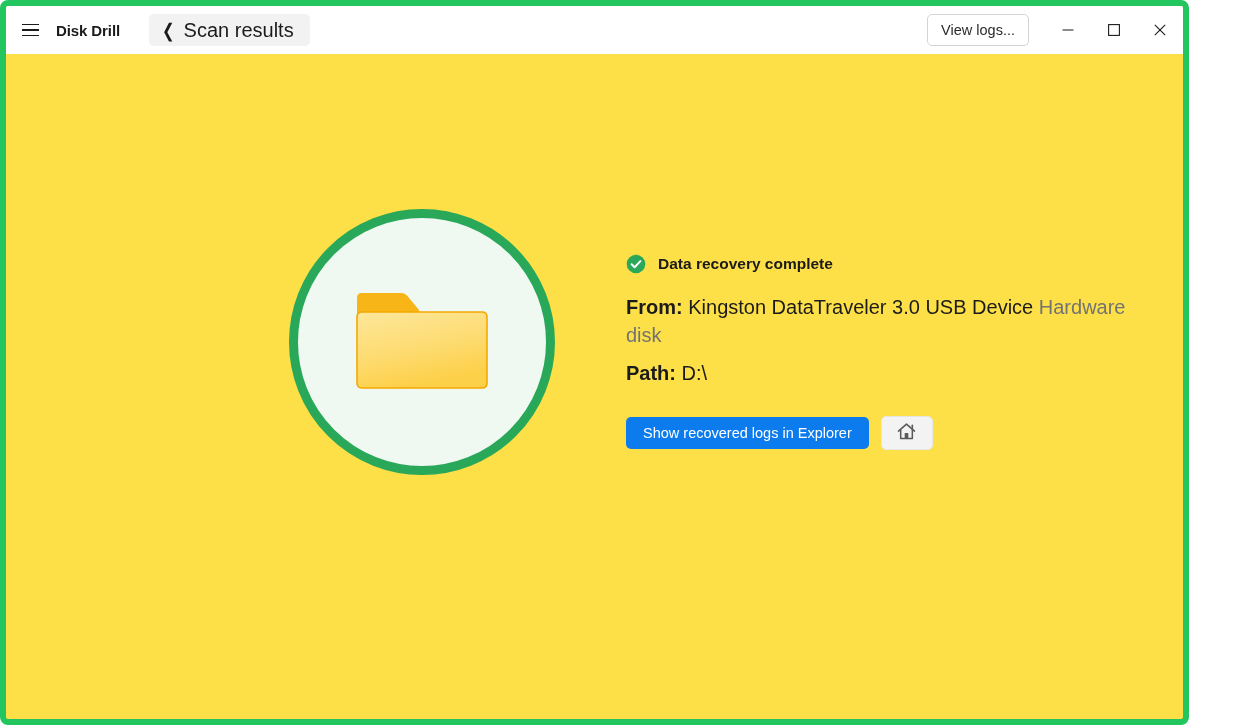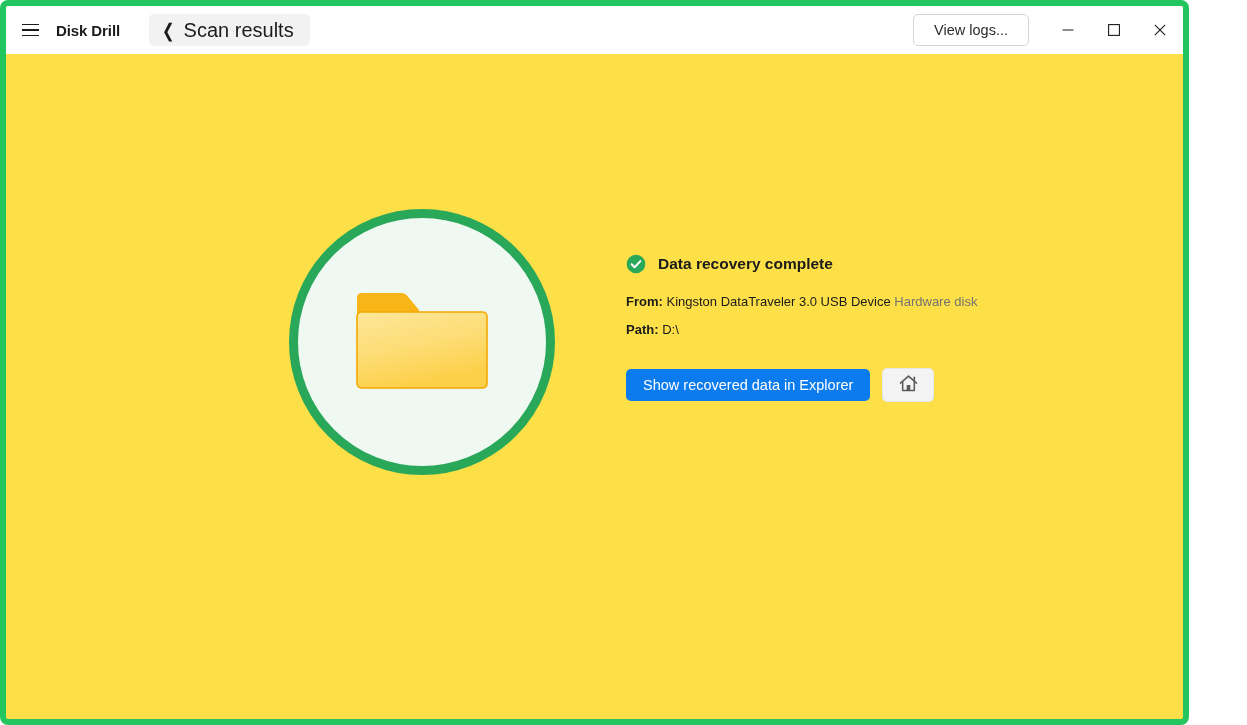--- a/index.html
+++ b/index.html
@@ -88,21 +88,21 @@
 
   .tb-right {
     margin-left: auto;
     display: flex;
     align-items: center;
     height: 48px;
   }
 
   .viewlogs-btn {
     height: 32px;
-    padding: 0 20px;
+    padding: 0 13px;
     background: #ffffff;
     border: 1px solid #d4d4d4;
     border-radius: 5px;
     font-size: 14.5px;
     color: #2b2b2b;
     cursor: pointer;
     font-family: "Liberation Sans", sans-serif;
     margin-right: 16px;
   }
 
@@ -174,21 +174,21 @@
     margin-top: 14px;
     font-size: 30px;
     font-weight: bold;
     color: #121212;
     letter-spacing: -0.3px;
     line-height: 1.15;
   }
 
   .meta-row {
     margin-top: 17px;
-    font-size: 13px;
+    font-size: 20px;
     color: #1b1b1b;
     line-height: 1.4;
   }
   .meta-row .k { font-weight: bold; }
   .meta-row .muted { color: #737373; }
 
   .meta-row.path { margin-top: 10px; }
 
   .actions {
     margin-top: 29px;
@@ -305,21 +305,21 @@
         <span>Kingston DataTraveler 3.0 USB Device</span>
         <span class="muted">Hardware disk</span>
       </div>
 
       <div class="meta-row path">
         <span class="k">Path:</span>
         <span>D:\</span>
       </div>
 
       <div class="actions">
-        <button class="primary-btn">Show recovered data in Explorer</button>
+        <button class="primary-btn">Show recovered logs in Explorer</button>
 
         <button class="icon-btn">
           <span>
             <svg width="21" height="21" viewBox="0 0 22 22" aria-hidden="true">
               <path d="M2.6 10.6 L11 3.2 L19.4 10.6" fill="none" stroke="#5a5a5a" stroke-width="1.6" stroke-linecap="round" stroke-linejoin="round"></path>
               <path d="M4.9 9.1 L4.9 18.3 L17.1 18.3 L17.1 9.1" fill="none" stroke="#5a5a5a" stroke-width="1.6" stroke-linecap="round" stroke-linejoin="round"></path>
               <rect x="9.1" y="12.6" width="3.8" height="5.7" fill="#5a5a5a"></rect>
               <line x1="17.1" y1="4.4" x2="17.1" y2="8.2" stroke="#5a5a5a" stroke-width="1.6" stroke-linecap="round"></line>
             </svg>
           </span>

